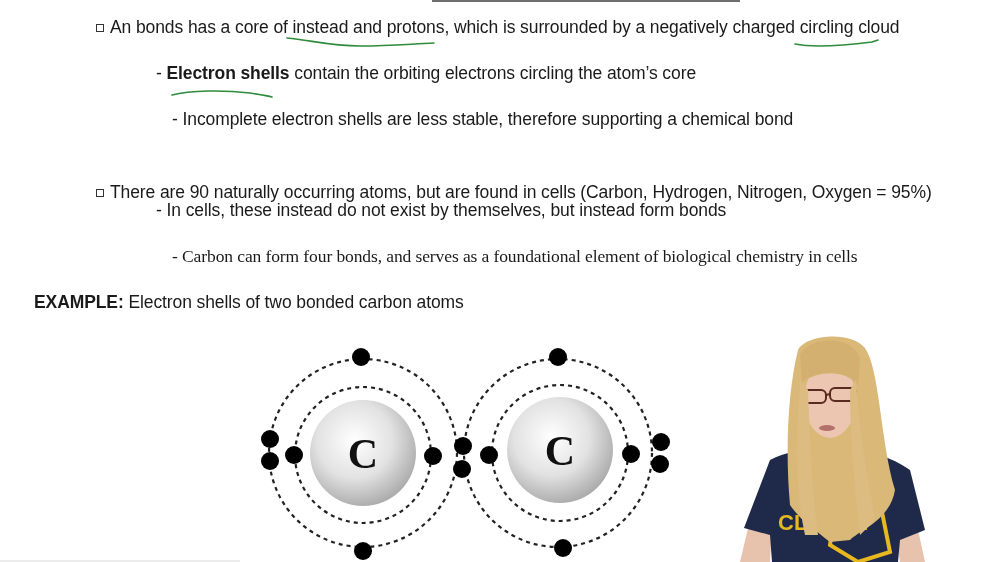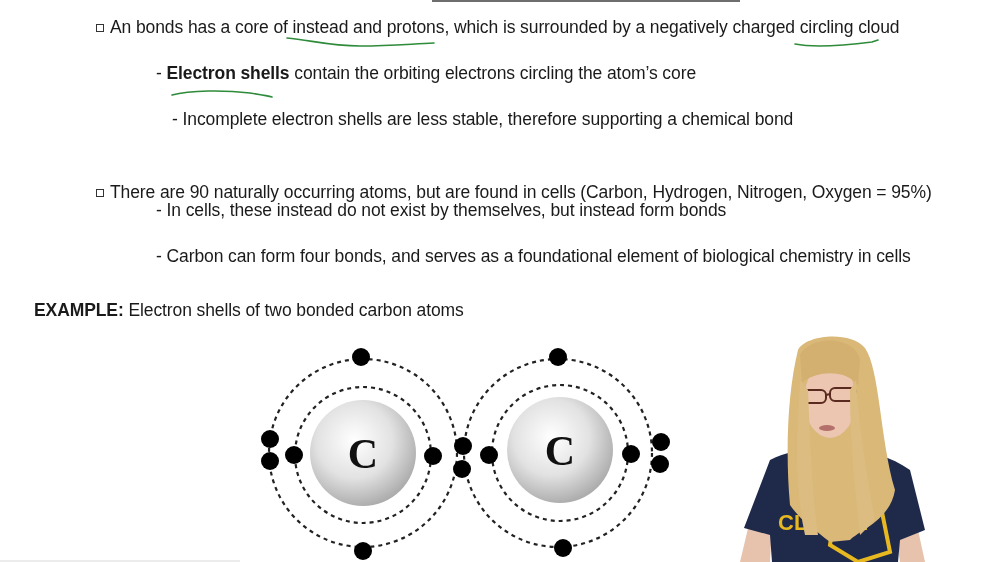--- a/index.html
+++ b/index.html
@@ -88,25 +88,25 @@
 </div>
 
 <div class="line" style="left:96px; top:154px;margin-top:28px;">
   <span class="bullet-box"></span><span>There are 90 naturally occurring atoms, but are found in cells (Carbon, Hydrogen, Nitrogen, Oxygen = 95%)</span>
 </div>
 
 <div class="line" style="left:156px; top:200px;">
   <span>- </span><span>In cells, these instead do not exist by themselves, but instead form bonds</span>
 </div>
 
-<div class="line" style="left:156px; top:246px;">
+<div class="line" style="left:172px; top:246px;font-family:Liberation Serif, serif;">
   <span>- </span><span>Carbon can form four bonds, and serves as a foundational element of biological chemistry in cells</span>
 </div>
 
-<div class="line" style="left:34px; top:292px;margin-top:8px;">
+<div class="line" style="left:34px; top:292px;">
   <span class="b">EXAMPLE:</span><span> Electron shells of two bonded carbon atoms</span>
 </div>
 
 <svg class="ink" viewBox="0 0 1000 562">
   <path d="M287 38 C 310 40, 330 46, 360 46 C 390 46, 410 44, 434 43" stroke="#2e8b3a" stroke-width="1.6" fill="none" stroke-linecap="round"></path>
   <path d="M795 44 C 810 47, 840 46, 872 42 L 878 40" stroke="#2e8b3a" stroke-width="1.6" fill="none" stroke-linecap="round"></path>
   <path d="M172 95 C 190 90, 225 90, 250 93 C 262 95, 268 96, 272 97" stroke="#2e8b3a" stroke-width="1.6" fill="none" stroke-linecap="round"></path>
 </svg>
 
 <svg class="diagram" viewBox="0 0 460 232">

